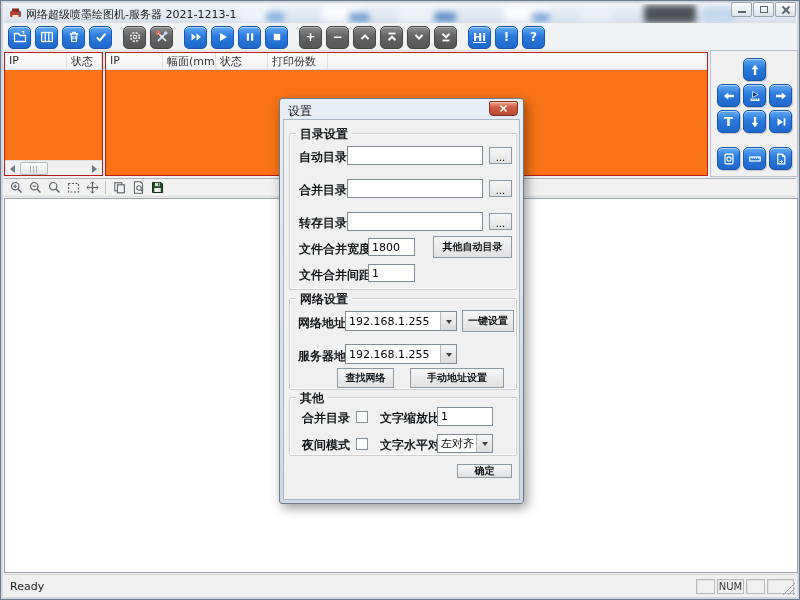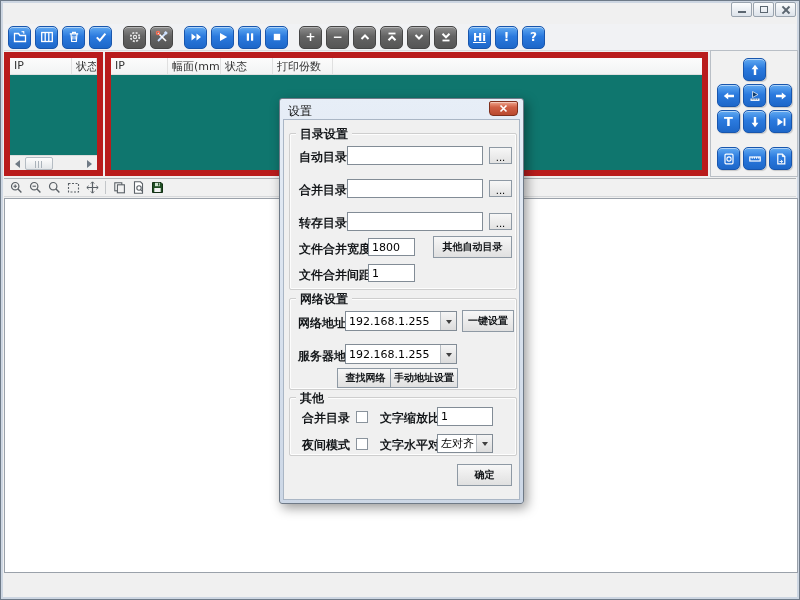--- a/index.html
+++ b/index.html
@@ -30,21 +30,21 @@
     border-bottom:1px solid #dadcdf; display:flex; align-items:center; padding-left:4px; }
   .tb-group { display:flex; gap:4px; margin-right:11px; }
   .tb-btn { width:23px; height:23px; border-radius:5px; display:flex; align-items:center; justify-content:center;
     color:#fff; font-size:12px; font-weight:bold; cursor:default; }
   .tb-blue { background:linear-gradient(#61aaf2,#2b7ade 45%,#1d67c9); border:1px solid #1856ad;
     box-shadow: inset 0 1px 0 rgba(255,255,255,.5); }
   .tb-dark { background:linear-gradient(#8d8d8d,#636363 45%,#555); border:1px solid #464646;
     box-shadow: inset 0 1px 0 rgba(255,255,255,.35); }
 
   
-  .panel { position:absolute; background:#0f766e; border:6px solid #b91c1c; }
+  .panel { position:absolute; background:#f97316; border:1px solid #b91c1c; }
   .left-list { left:3px; top:51px; width:99px; height:124px; }
   .main-list { left:104px; top:51px; width:603px; height:124px; }
   .list-header { display:flex; height:17px; background:linear-gradient(#fcfcfc,#f2f3f4);
     border-bottom:1px solid #e0e0e0; font-size:11px; color:#333; }
   .hcol { padding:1px 4px; border-right:1px solid #e0e0e0; overflow:hidden; white-space:nowrap; }
   .hscroll { position:absolute; left:0; right:0; bottom:0; height:15px; background:#f0f0f0;
     border-top:1px solid #dcdcdc; }
   .sb-arrow { position:absolute; top:1px; width:15px; height:13px; display:flex; align-items:center; justify-content:center; }
   .tri-l { width:0; height:0; border:4px solid transparent; border-right:5px solid #6f7a85; border-left:none;}
   .tri-r { width:0; height:0; border:4px solid transparent; border-left:5px solid #6f7a85; border-right:none;}
@@ -110,20 +110,40 @@
   .combo-arrow { width:16px; align-self:stretch; border-left:1px solid #b6bcc2;
     background:linear-gradient(#f5f5f5,#dcdcdc); display:flex; align-items:center; justify-content:center; }
   .combo-arrow::after { content:""; width:0; height:0; border:3.5px solid transparent; border-top:4.5px solid #404040; margin-top:4px; }
   .checkbox { position:absolute; width:12px; height:12px; background:#fff; border:1px solid #8a939c; }
 </style>
 </head>
 <body>
 
 <div id="window">
 
+  <div class="titlebar">
+    <div class="blob" style="left:235px;top:2px;width:34px;height:16px;background:#f4f7fb;"></div>
+    <div class="blob" style="left:262px;top:8px;width:18px;height:10px;background:#6fa5d8;"></div>
+    <div class="blob" style="left:318px;top:2px;width:40px;height:16px;background:#ffffff;"></div>
+    <div class="blob" style="left:345px;top:9px;width:20px;height:9px;background:#4d86c4;"></div>
+    <div class="blob" style="left:395px;top:1px;width:55px;height:17px;background:#f2f6fa;"></div>
+    <div class="blob" style="left:430px;top:8px;width:22px;height:10px;background:#3c77b8;"></div>
+    <div class="blob" style="left:500px;top:2px;width:46px;height:16px;background:#ffffff;"></div>
+    <div class="blob" style="left:528px;top:9px;width:18px;height:9px;background:#5e93cc;"></div>
+    <div class="blob" style="left:575px;top:3px;width:34px;height:14px;background:#eef3f8;"></div>
+    <div class="blob" style="left:640px;top:1px;width:52px;height:18px;background:#2a2d33;"></div>
+    <div class="blob" style="left:698px;top:3px;width:34px;height:15px;background:#bcd4ec;"></div>
+    <svg class="app-icon" viewBox="0 0 13 13">
+      <rect x="1" y="4" width="11" height="6" rx="1" fill="#b6412e"></rect>
+      <rect x="3" y="1.5" width="7" height="3" fill="#7d2d1f"></rect>
+      <rect x="3.5" y="8" width="6" height="4" fill="#e8e2d8"></rect>
+      <circle cx="10" cy="6" r="1" fill="#2d6fb8"></circle>
+    </svg>
+    <span class="app-title">网络超级喷墨绘图机-服务器 2021-1213-1</span>
+  </div>
   <div class="win-controls">
     <div class="win-btn">
         <span class="glyph-min"></span>
       </div>
     <div class="win-btn">
         <span class="glyph-max"></span>
       </div>
     <div class="win-btn">
         <span class="glyph-close"></span>
       </div>
@@ -375,20 +395,28 @@
           <path d="M2.5 2.5h8.5l1.5 1.5v8.5h-10z" fill="#1f4d22" stroke="#123014" stroke-width="1"></path>
           <rect x="5" y="2.8" width="5" height="3.4" fill="#cfe3d0"></rect>
           <rect x="8" y="3.2" width="1.3" height="2.4" fill="#1f4d22"></rect>
           <rect x="4.3" y="8" width="6.4" height="4" fill="#f2f2f2"></rect>
         </svg>
     </div>
   </div>
 
   <div class="preview"></div>
 
+  <div class="statusbar">
+    <span class="status-text">Ready</span>
+    <div class="status-box" style="left:692px; width:19px;"></div>
+    <div class="status-box" style="left:713px; width:27px;">NUM</div>
+    <div class="status-box" style="left:742px; width:19px;"></div>
+    <div class="status-box" style="left:763px; width:27px;"></div>
+    <div class="resize-grip"></div>
+  </div>
 
   <div class="dialog">
     <span class="dialog-title">设置</span>
     <div class="dialog-close">
       <svg width="9" height="9" viewBox="0 0 9 9">
           <path d="M1.5 1.5l6 6M7.5 1.5l-6 6" stroke="#fff" stroke-width="1.6"></path>
         </svg>
     </div>
     <div class="dialog-client"></div>
 
@@ -417,34 +445,34 @@
         <span class="combo-text">192.168.1.255</span>
         <div class="combo-arrow"></div>
       </div>
       <div class="push-btn" style="left:172px; top:11px; width:52px; height:22px;">一键设置</div>
       <span class="dlabel" style="left:8px; top:49px;">服务器地址:</span>
       <div class="combo" style="left:55px; top:45px; width:112px; height:20px;">
         <span class="combo-text">192.168.1.255</span>
         <div class="combo-arrow"></div>
       </div>
       <div class="push-btn" style="left:47px; top:69px; width:57px; height:20px;">查找网络</div>
-      <div class="push-btn" style="left:100px; top:69px; width:68px; height:20px;">手动地址设置</div>
+      <div class="push-btn" style="left:120px; top:69px; width:94px; height:20px;">手动地址设置</div>
     </div>
 
     <div class="groupbox" style="left:9px; top:298px; width:228px; height:59px;">
       <span class="group-label">其他</span>
       <span class="dlabel" style="left:12px; top:12px;">合并目录</span>
       <span class="checkbox" style="left:66px; top:13px;"></span>
       <span class="dlabel" style="left:90px; top:12px;">文字缩放比例</span>
       <input class="txt" style="left: 147px; top: 9px; width: 56px; height: 19px;" value="1">
       <span class="dlabel" style="left:12px; top:39px;">夜间模式</span>
       <span class="checkbox" style="left:66px; top:40px;"></span>
       <span class="dlabel" style="left:90px; top:39px;">文字水平对齐</span>
       <div class="combo" style="left:147px; top:36px; width:56px; height:19px;">
         <span class="combo-text">左对齐</span>
         <div class="combo-arrow"></div>
       </div>
     </div>
 
-    <div class="push-btn" style="left:177px; top:365px; width:55px; height:22px;">确定</div>
+    <div class="push-btn" style="left:177px; top:365px; width:55px; height:14px;">确定</div>
   </div>
 
 </div>
 
 </body></html>

